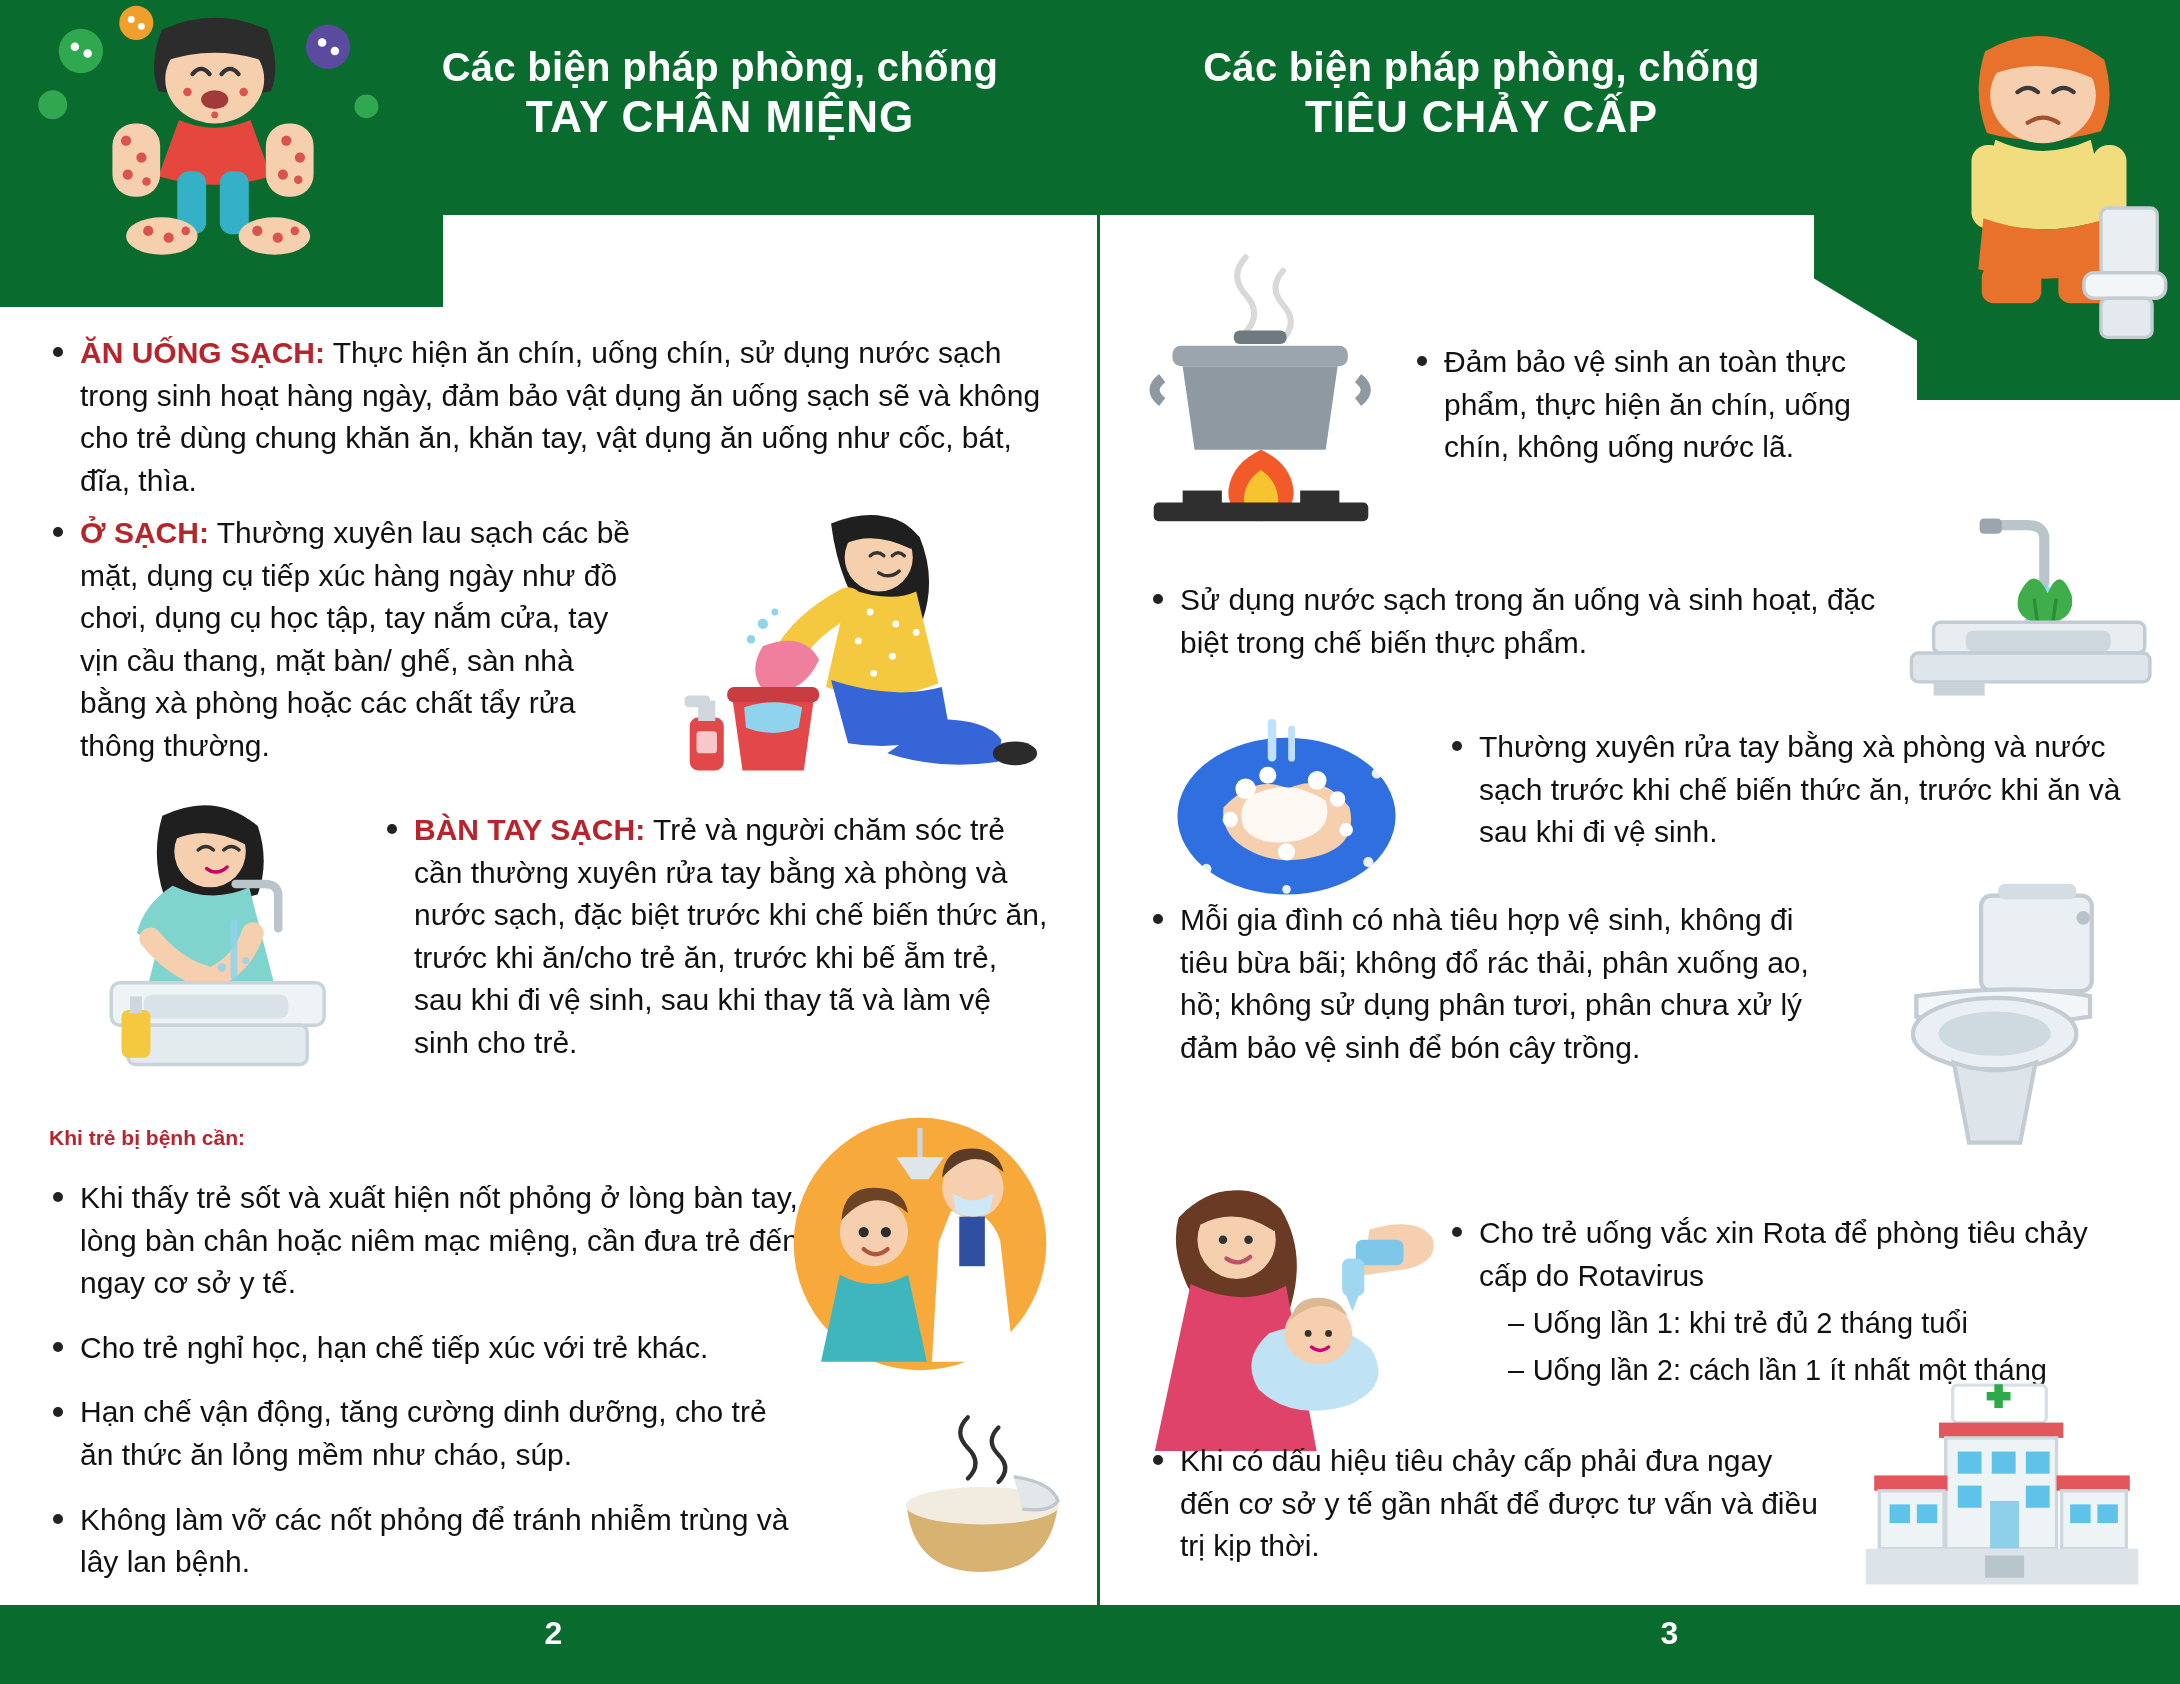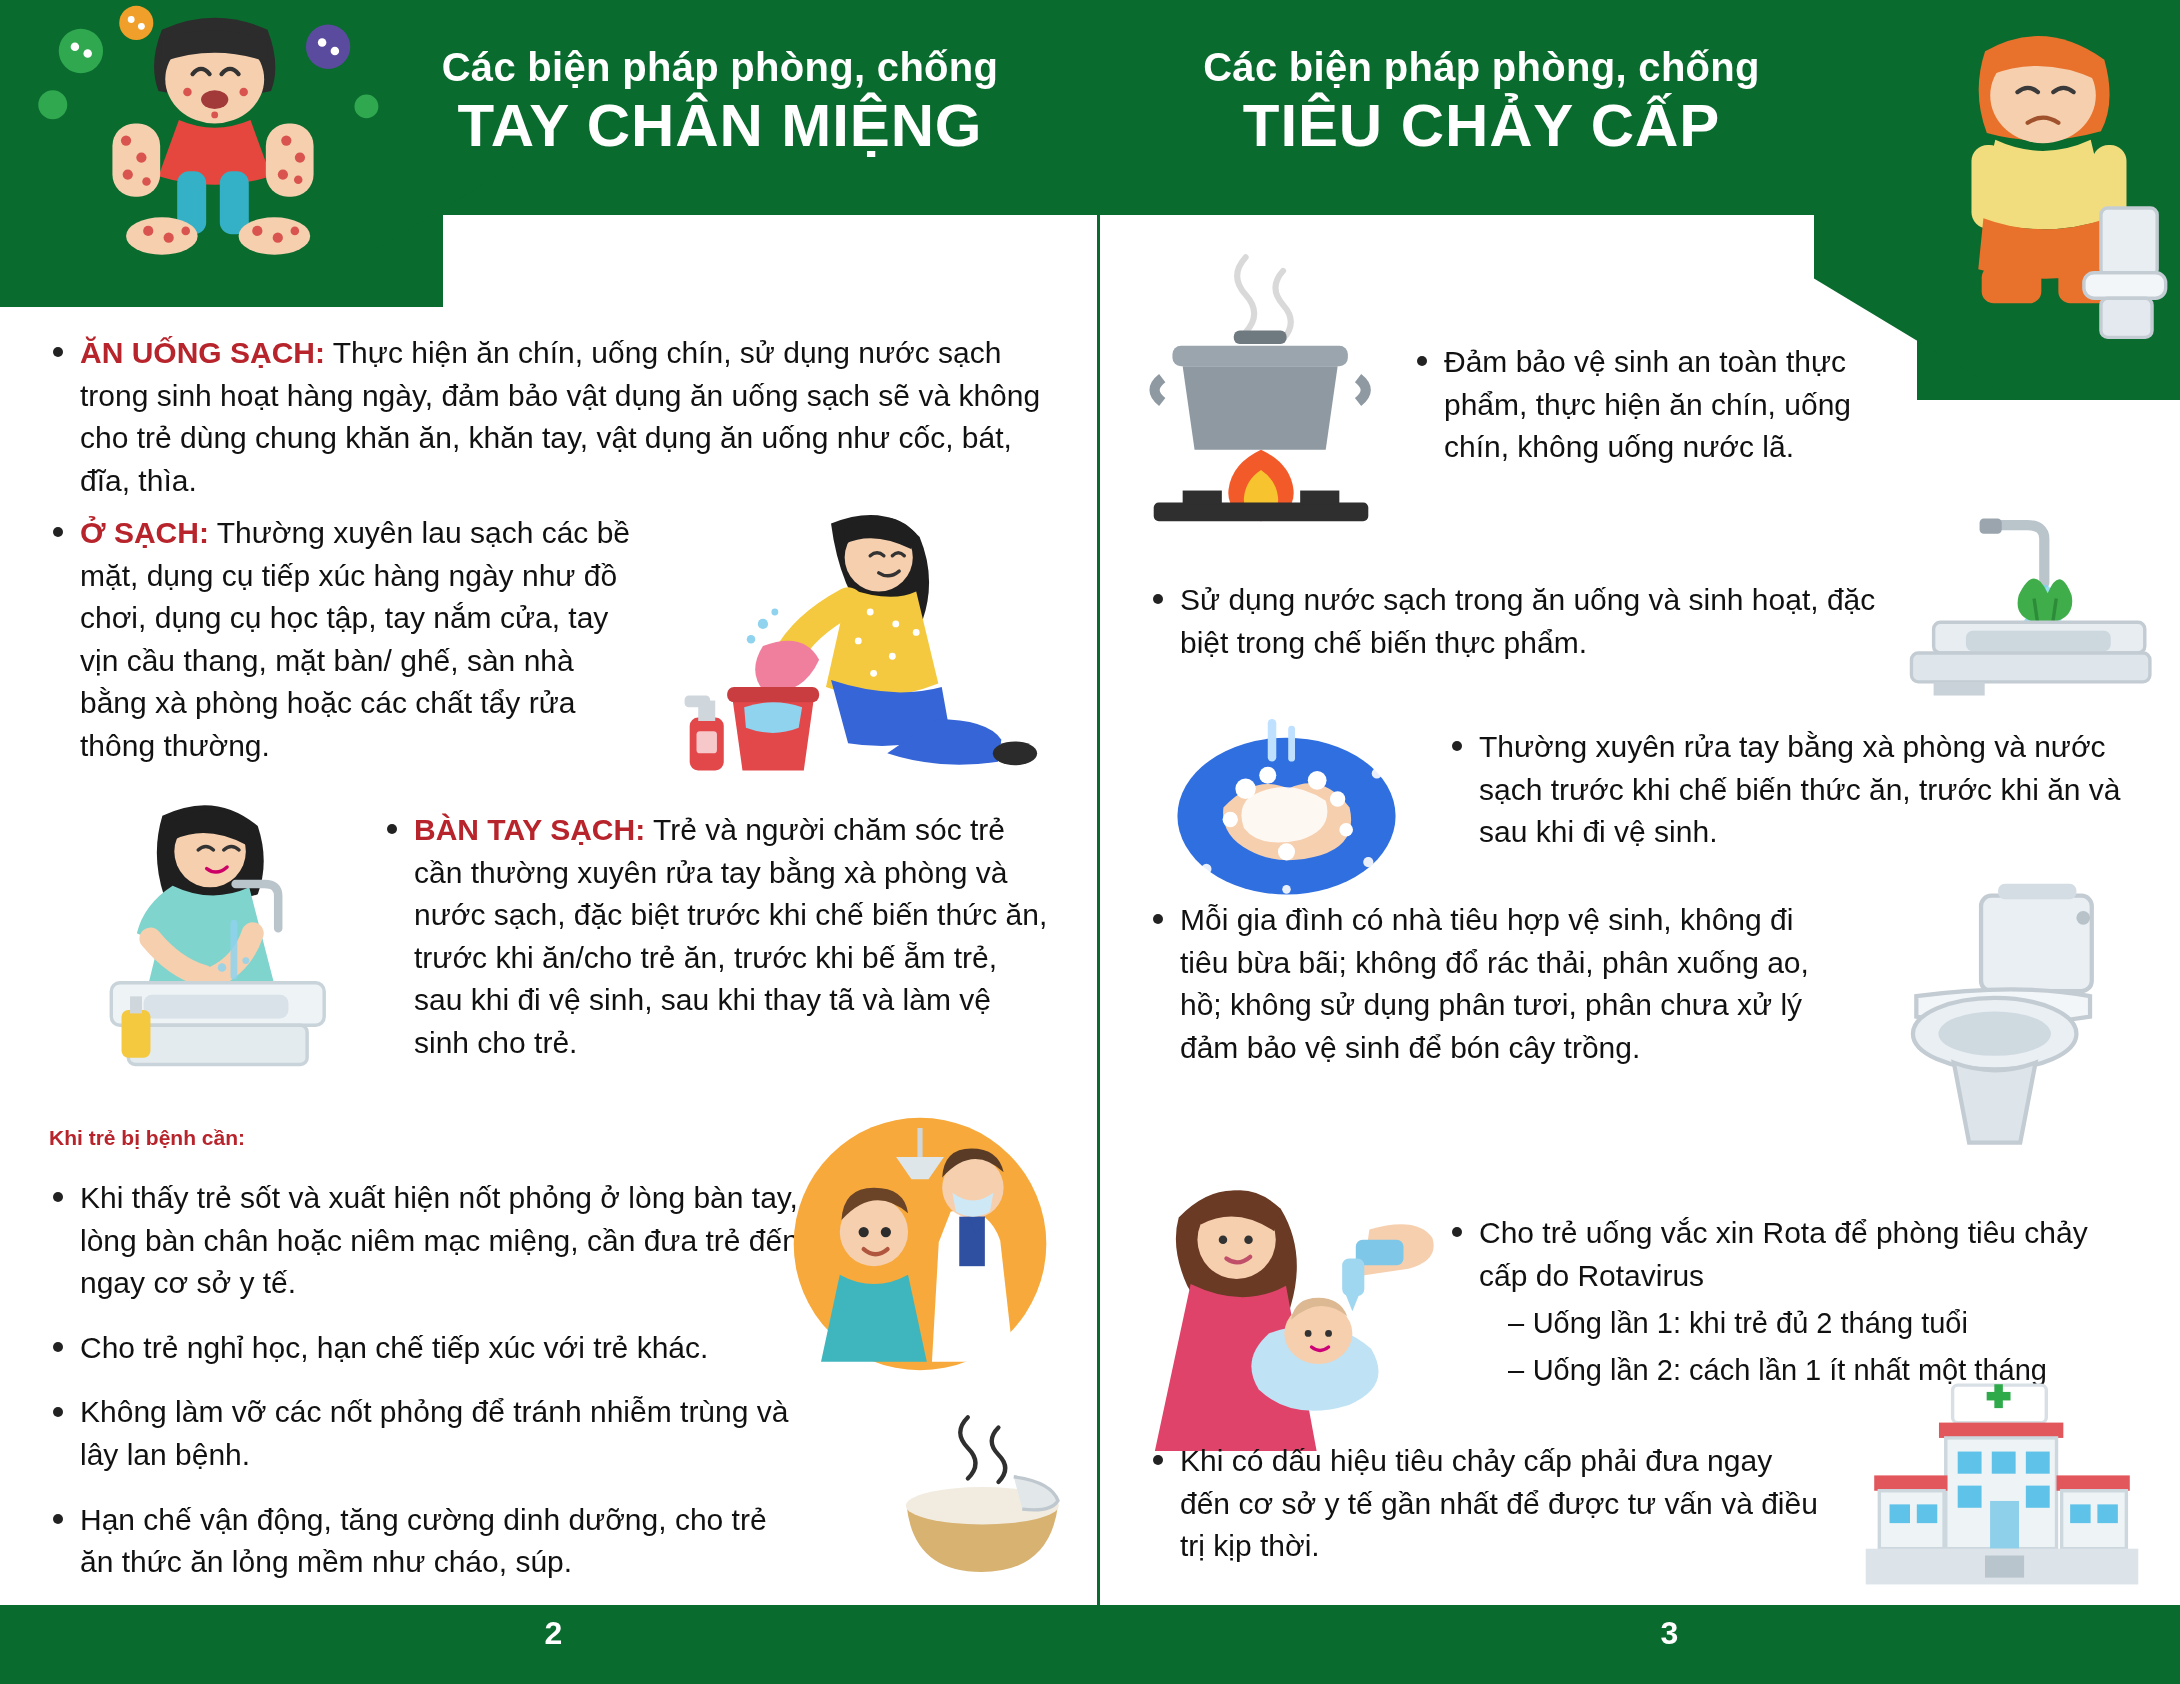--- a/index.html
+++ b/index.html
@@ -52,21 +52,21 @@
   }
 
   .title {
     position: absolute;
     color: #ffffff;
     font-weight: bold;
     line-height: 1.18;
     letter-spacing: 0.3px;
   }
   .title .l1 { font-size: 40px; font-weight: bold; }
-  .title .l2 { font-size: 60px; font-weight: bold; letter-spacing: 0.9px; }
+  .title .l2 { font-size: 44px; font-weight: bold; letter-spacing: 0.9px; }
   #title-left  { left: 388px; top: 44px; width: 664px; text-align: center; }
   #title-right { left: 1141px; top: 44px; width: 681px; text-align: center; }
 
   .hdr-divider {
     position: absolute;
     left: 1080px; top: 8.5px;
     width: 2.6px; height: 198px;
     background: #0a6b2e;
   }
 
@@ -268,22 +268,22 @@
     <div class="bullet">
       <span class="lead">BÀN TAY SẠCH:</span><span> Trẻ và người chăm sóc trẻ cần thường xuyên rửa tay bằng xà phòng và nước sạch, đặc biệt trước khi chế biến thức ăn, trước khi ăn/cho trẻ ăn, trước khi bế ẵm trẻ, sau khi đi vệ sinh, sau khi thay tã và làm vệ sinh cho trẻ.</span>
     </div>
   </div>
 
   <div class="subhead" style="left:49px; top:1126px;">Khi trẻ bị bệnh cần:</div>
 
   <div class="bullet-list" style="left:41px; top:1177px; width:758px;">
     <div class="bullet">Khi thấy trẻ sốt và xuất hiện nốt phỏng ở lòng bàn tay, lòng bàn chân hoặc niêm mạc miệng, cần đưa trẻ đến ngay cơ sở y tế.</div>
     <div class="bullet">Cho trẻ nghỉ học, hạn chế tiếp xúc với trẻ khác.</div>
+    <div class="bullet">Hạn chế vận động, tăng cường dinh dưỡng, cho trẻ ăn thức ăn lỏng mềm như cháo, súp.</div>
     <div class="bullet">Không làm vỡ các nốt phỏng để tránh nhiễm trùng và lây lan bệnh.</div>
-    <div class="bullet">Hạn chế vận động, tăng cường dinh dưỡng, cho trẻ ăn thức ăn lỏng mềm như cháo, súp.</div>
   </div>
 
   <svg class="art" style="left:681px; top:503px;" width="358" height="281" viewBox="0 0 420 330">
 
     <path d="M176 24 q66 -26 104 16 q20 48 4 96 q-26 24 -58 10 q-40 -44 -50 -122z" fill="#1f1f1f"></path>
 
     <circle cx="232" cy="64" r="40" fill="#f6cfae"></circle>
     <path d="M192 30 q52 -30 84 6 l-6 18 q-44 -22 -78 -6z" fill="#1f1f1f"></path>
     <path d="M222 62 q8 -7 16 0" stroke="#333" stroke-width="4" fill="none" stroke-linecap="round"></path>
     <path d="M248 62 q7 -7 14 0" stroke="#333" stroke-width="4" fill="none" stroke-linecap="round"></path>

